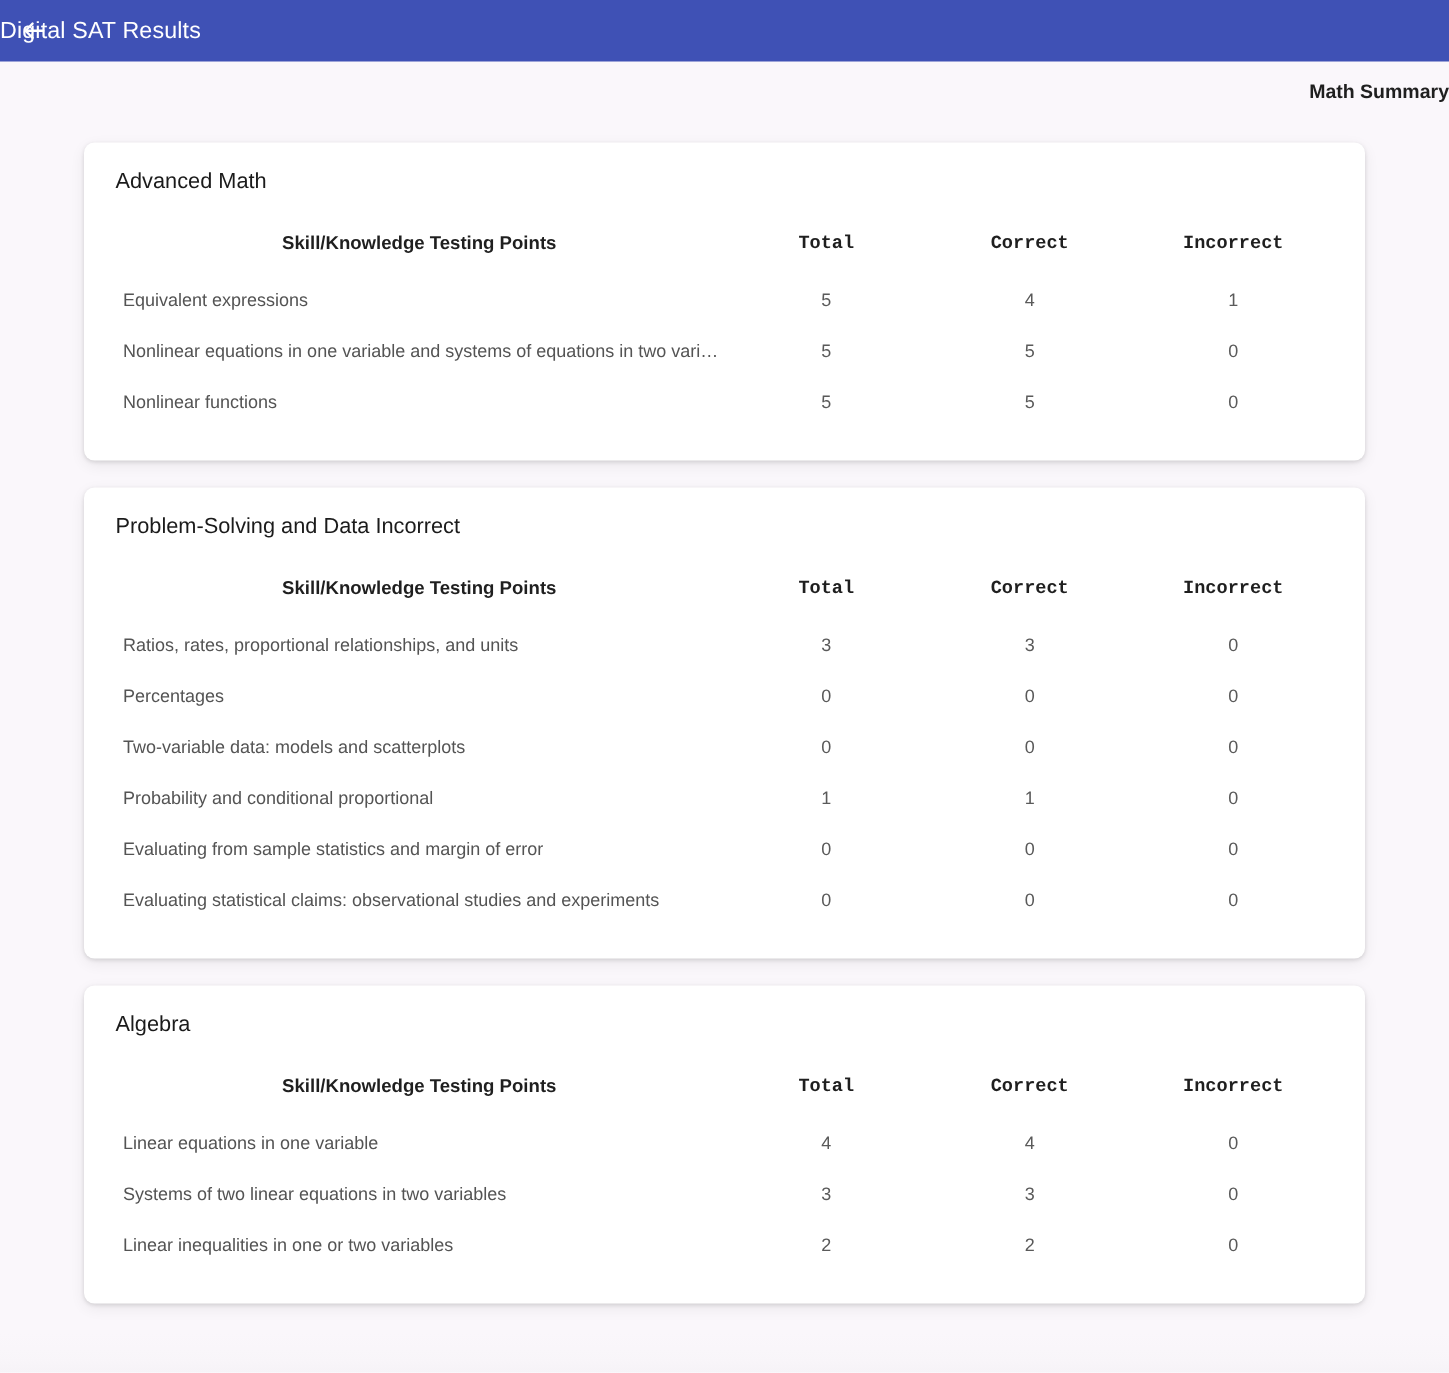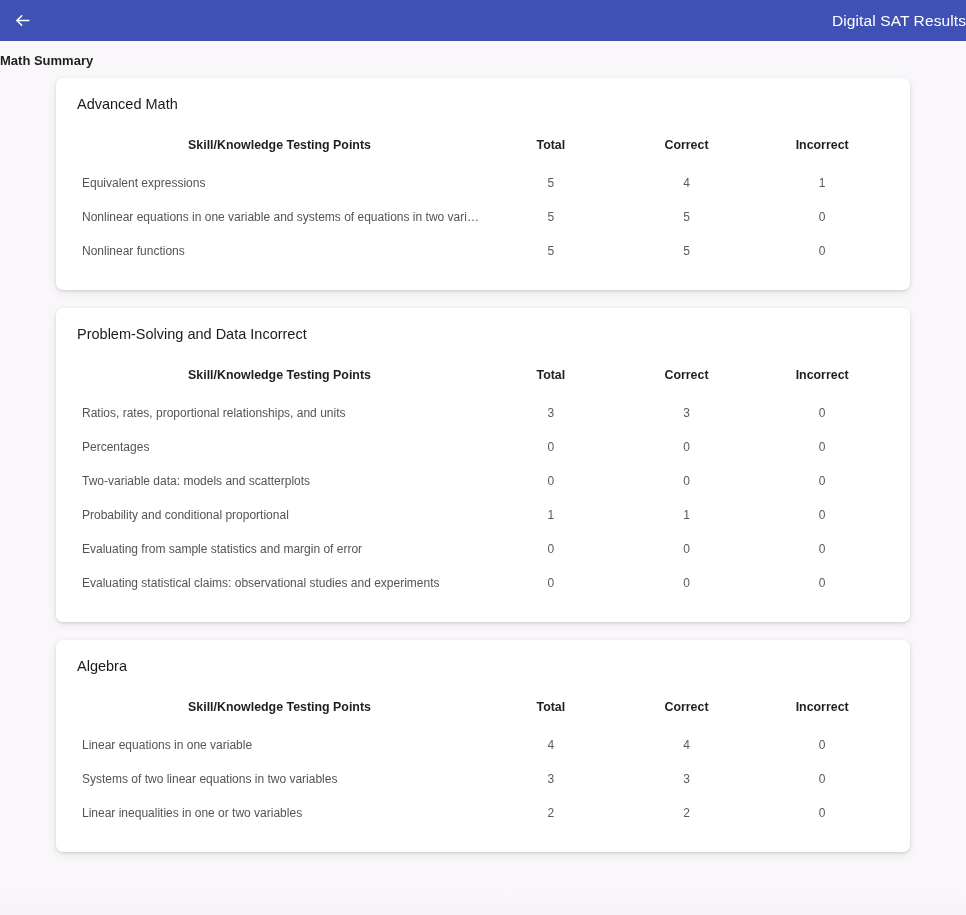--- a/index.html
+++ b/index.html
@@ -31,41 +31,41 @@
     display: flex;
     align-items: center;
     justify-content: center;
     cursor: pointer;
   }
   .back-btn svg { display: block; }
   .appbar-title {
     position: absolute;
     left: 0;
     right: 0;
-    text-align: right;
+    text-align: left;
     color: #ffffff;
     font-size: 15.5px;
     line-height: 41px;
     letter-spacing: .1px;
     pointer-events: none;
   }
 
   
   .page {
     height: 874px;
     overflow: hidden;
     position: relative;
   }
 
   .page-subtitle {
-    text-align: left;
+    text-align: right;
     font-size: 13px;
     font-weight: bold;
     color: #1f1f1f;
-    padding: 12px 0 10px;
+    padding: 12px 0 27px;
   }
 
   
   .card {
     background: #ffffff;
     margin: 0 56px 18px 56px;
     border-radius: 7px;
     box-shadow: 0 1px 3px rgba(0,0,0,.13), 0 3px 10px rgba(0,0,0,.07);
     padding: 18px 20px 22px 20px;
   }
@@ -85,21 +85,21 @@
   }
   table.skills th {
     font-size: 12.4px;
     font-weight: bold;
     color: #1f1f1f;
     padding-bottom: 14px;
     text-align: center;
     white-space: nowrap;
   }
   table.skills th.col-skill { width: 50%; }
-  table.skills th.col-num   { width: 16.666%; }
+  table.skills th.col-num   { width: 16.666%; font-family: Liberation Mono, monospace; }
 
   table.skills td {
     font-size: 12px;
     color: #5a5a5a;
     padding: 10px 0;
     text-align: center;
     vertical-align: middle;
   }
   table.skills td.skill {
     text-align: left;

